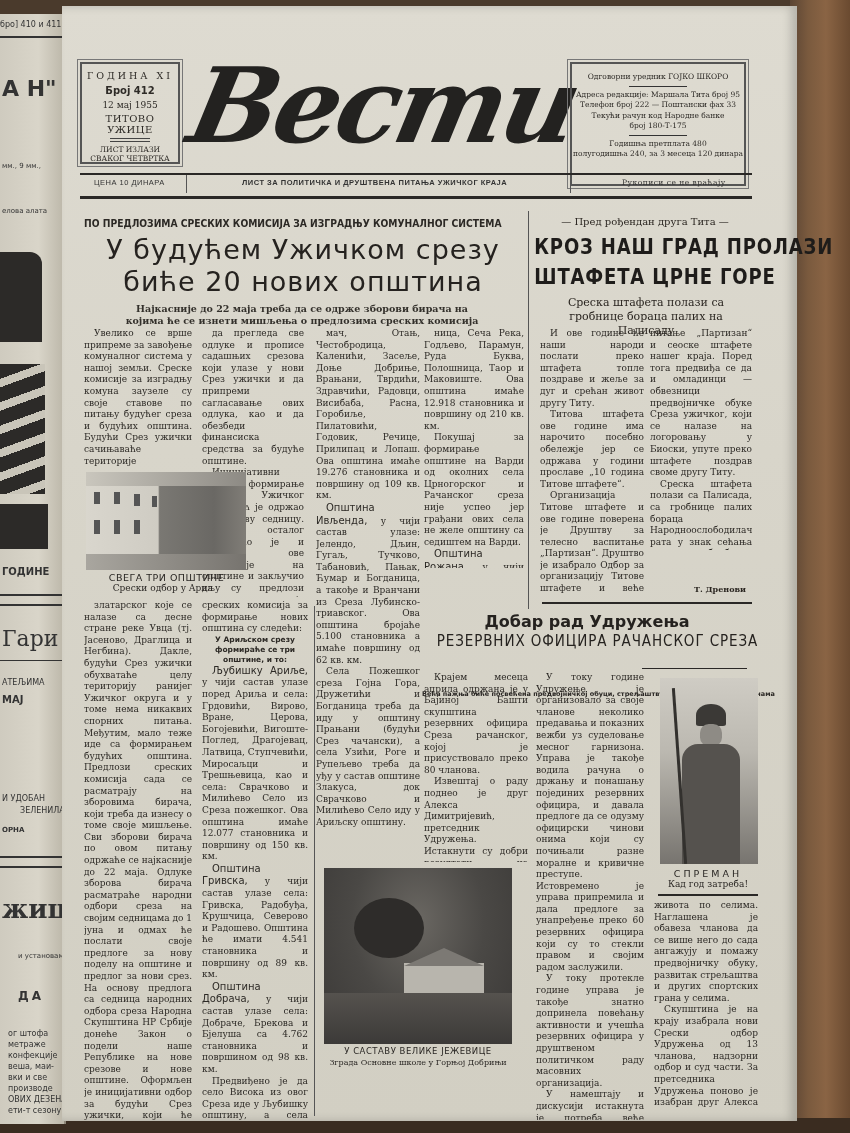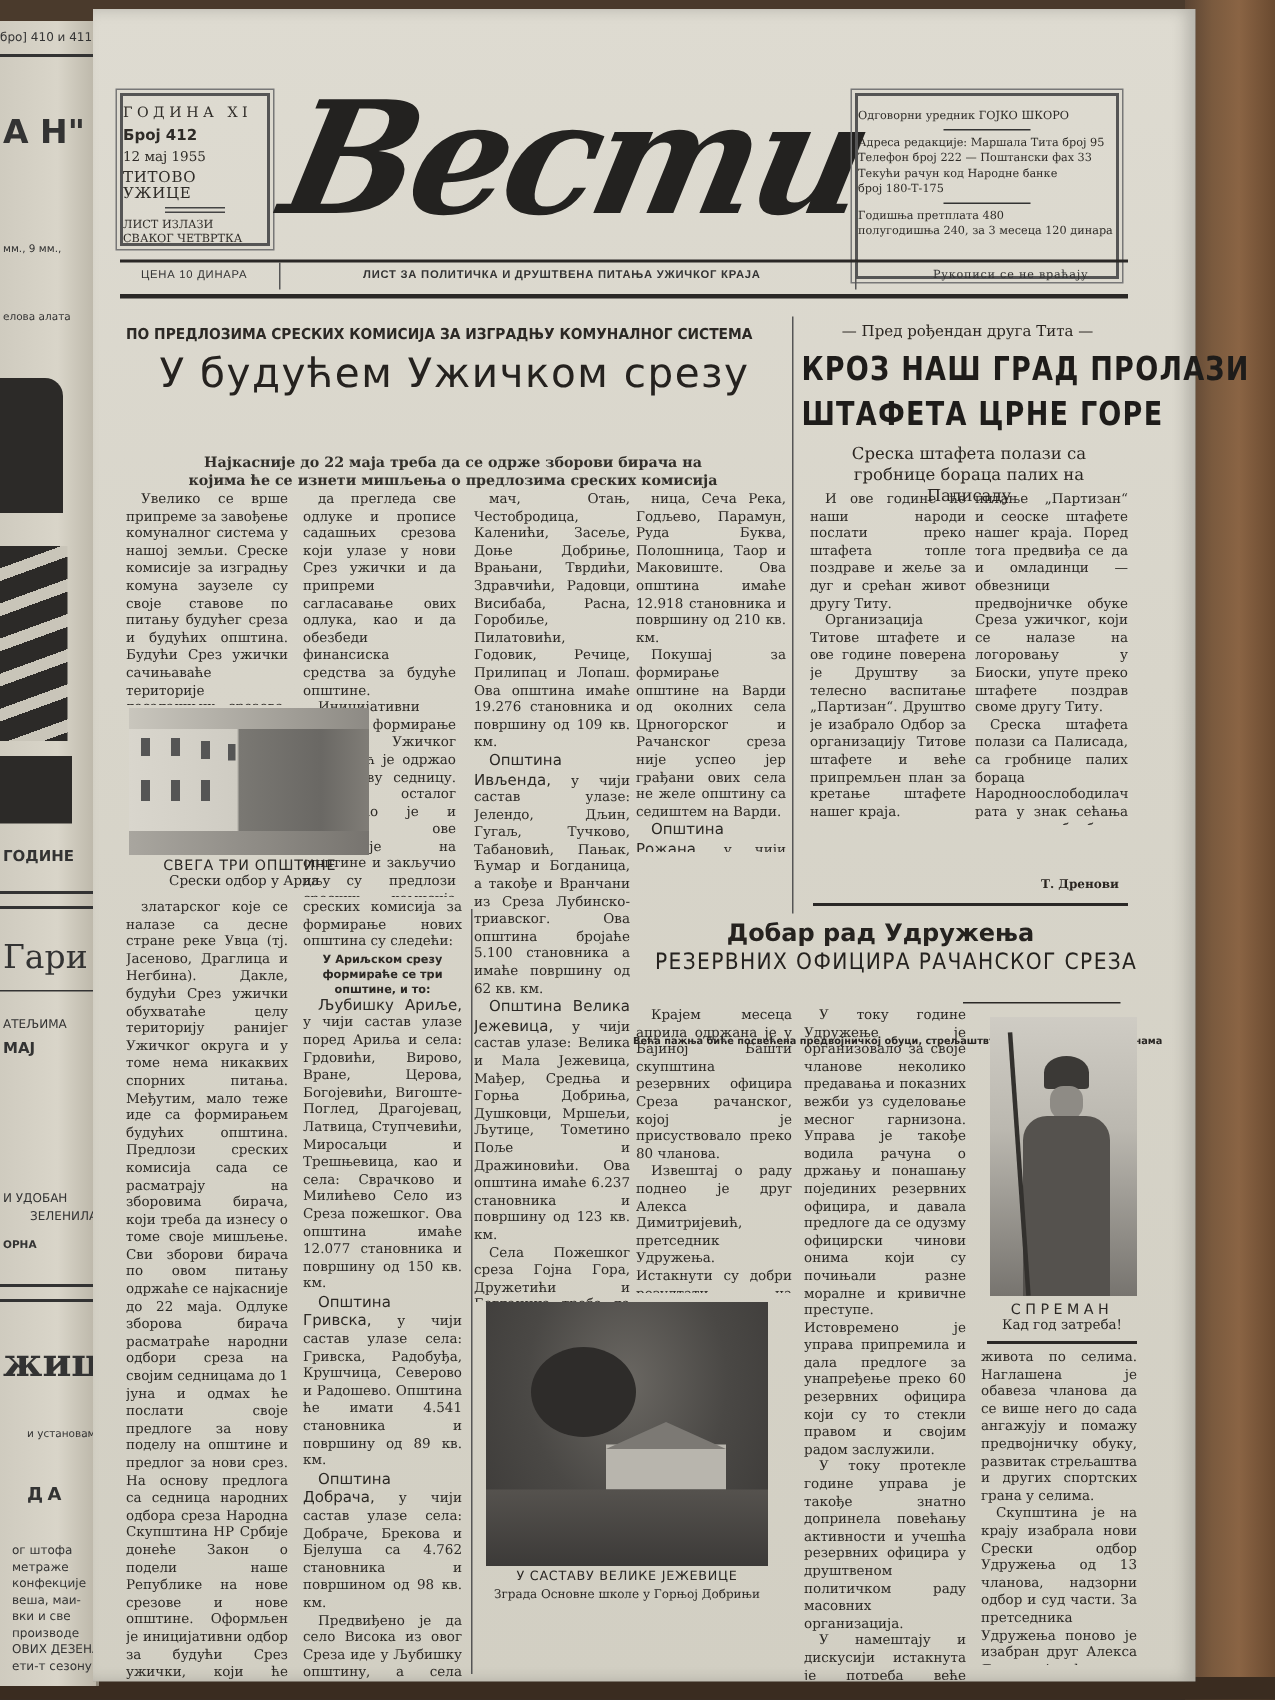--- a/index.html
+++ b/index.html
@@ -7,21 +7,21 @@
 body{position:relative;font-family:"DejaVu Serif",serif;color:#2a2520}
 .bg-right{position:absolute;left:790px;top:0;width:60px;height:1133px;background:linear-gradient(90deg,#5a4433,#7a5a3e 30%,#8a6444 60%,#6a4a30)}
 .bg-top{position:absolute;left:0;top:0;width:850px;height:14px;background:#4a3a2c}
 .bg-bottom{position:absolute;left:0;top:1118px;width:850px;height:15px;background:#3a2c20}
 .prev-page{position:absolute;left:0;top:14px;width:66px;height:1110px;background:linear-gradient(90deg,#cfcbbf,#d9d5c9 60%,#bcb7a9);overflow:hidden;border-right:2px solid #8f887a}
 .prev-page .pp{position:absolute;left:2px;font-family:"DejaVu Sans",sans-serif;color:#333;white-space:nowrap}
 .prev-page .rule{position:absolute;left:0;width:62px;height:2px;background:#333}
 .prev-page .blk{position:absolute;background:#2c2a28}
 .page{position:absolute;left:62px;top:6px;width:735px;height:1115px;background:linear-gradient(180deg,#dedbd1 0%,#d8d5ca 40%,#d2cfc3 100%);box-shadow:inset -6px 0 10px rgba(0,0,0,.18)}
 .abs{position:absolute}
-.mast-box{border:2px solid #555;outline:1px solid #777;outline-offset:2px;text-align:left;color:#2e2b27}
+.mast-box{border:2px solid #555;outline:1px solid #777;outline-offset:2px;text-align:center;color:#2e2b27}
 .mast-left{left:18px;top:56px;width:100px;height:102px;padding-top:6px}
 .mast-left .l1{font-size:9.5px;letter-spacing:3px}
 .mast-left .l2{font-size:10px;font-weight:bold;font-family:"DejaVu Sans",sans-serif;margin-top:4px}
 .mast-left .l3{font-size:9px;margin-top:4px}
 .mast-left .l4{font-size:10px;margin-top:3px;letter-spacing:.5px}
 .mast-left .dbl{width:40px;height:4px;border-top:1px solid #444;border-bottom:1px solid #444;margin:3px auto}
 .mast-left .l5{font-size:7.5px;line-height:9px}
 .logo{left:130px;top:40px;font-family:"DejaVu Serif",serif;font-style:italic;font-weight:bold;font-size:104px;color:#232220;letter-spacing:-4px;transform:skewX(-12deg);line-height:120px}
 .mast-right{left:508px;top:56px;width:176px;height:124px;padding-top:8px;font-size:7.5px;line-height:10.5px}
 .mast-right .sep{width:58px;height:1px;background:#333;margin:3px auto}
@@ -115,35 +115,35 @@
   <div class="hr" style="left:18px;top:167px;width:672px;height:2px"></div>
   <div class="abs strip" style="left:32px;top:172px">ЦЕНА 10 ДИНАРА</div>
   <div class="vrule" style="left:124px;top:169px;height:18px"></div>
   <div class="abs strip" style="left:180px;top:172px;font-weight:bold">ЛИСТ ЗА ПОЛИТИЧКА И ДРУШТВЕНА ПИТАЊА УЖИЧКОГ КРАЈА</div>
   <div class="vrule" style="left:508px;top:169px;height:18px"></div>
   <div class="abs strip" style="left:560px;top:172px;font-family:'DejaVu Serif',serif">Рукописи се не враћају</div>
   <div class="hr" style="left:18px;top:190px;width:672px;height:3px"></div>
 
   <div class="abs kicker" style="left:22px;top:212px;transform:scaleX(.92);transform-origin:left">ПО ПРЕДЛОЗИМА СРЕСКИХ КОМИСИЈА ЗА ИЗГРАДЊУ КОМУНАЛНОГ СИСТЕМА</div>
   <div class="abs head1" style="left:22px;top:228px;width:438px">У будућем Ужичком срезу</div>
+  <div class="abs head1" style="left:22px;top:260px;width:438px">биће 20 нових општина</div>
   <div class="abs sub" style="left:60px;top:297px;width:360px">Најкасније до 22 маја треба да се одрже зборови бирача на којима ће се изнети мишљења о предлозима среских комисија</div>
 
   <div class="vrule" style="left:466px;top:205px;height:398px"></div>
 
   <div class="col" style="left:22px;top:322px;width:108px;height:142px">
     <p>Увелико се врше припреме за завођење комуналног система у нашој земљи. Среске комисије за изградњу комуна заузеле су своје ставове по питању будућег среза и будућих општина. Будући Срез ужички сачињаваће територије досадашњих срезова: Ужичког, Пожешког, Црногорског, Рачанског и Ариљског, као и три општине садашњег Среза</p>
   </div>
   <div class="col" style="left:140px;top:322px;width:102px;height:270px">
     <p>да прегледа све одлуке и прописе садашњих срезова који улазе у нови Срез ужички и да припреми сагласавање ових одлука, као и да обезбеди финансиска средства за будуће општине.</p>
     <p>Иницијативни одбор за формирање будућег Ужичког среза већ је одржао своју прву седницу. Поред осталог расматрао је и поделу ове територије на општине и закључио да су предлози среских комисија прихватљиви и реални. Према предлозима среских комисија, будући срез имаће садашњих 81 општину, а нових 20 општина. Предлози</p>
   </div>
   <div class="col" style="left:254px;top:322px;width:104px;height:540px">
     <p>мач, Отањ, Честобродица, Каленићи, Засеље, Доње Добриње, Врањани, Тврдићи, Здравчићи, Радовци, Висибаба, Расна, Горобиље, Пилатовићи, Годовик, Речице, Прилипац и Лопаш. Ова општина имаће 19.276 становника и површину од 109 кв. км.</p>
     <p><span class="bh">Општина Ивљенда,</span> <span>у чији састав улазе: Јелендо, Дљин, Гугаљ, Тучково, Табановић, Пањак, Ћумар и Богданица, а такође и Вранчани из Среза Лубинско-триавског. Ова општина бројаће 5.100 становника а имаће површину од 62 кв. км.</span></p>
-    <p><span class="bh">Општина Велика Јежевица,</span> <span>у чији састав улазе: Велика и Мала Јежевица, Мађер, Средња и Горња Добриња, Душковци, Мршељи, Љутице, Тометино Поље и Дражиновићи. Ова општина имаће 6.237 становника и површину од 123 кв. км.</span></p>
     <p>Села Пожешког среза Гојна Гора, Дружетићи и Богданица треба да иду у општину Прањани (будући Срез чачански), а села Узићи, Роге и Рупељево треба да уђу у састав општине Злакуса, док Сврачково и Милићево Село иду у Ариљску општину.</p>
 
   </div>
   <div class="col" style="left:362px;top:322px;width:100px;height:240px">
     <p>ница, Сеча Река, Годљево, Парамун, Руда Буква, Полошница, Таор и Маковиште. Ова општина имаће 12.918 становника и површину од 210 кв. км.</p>
     <p>Покушај за формирање општине на Варди од околних села Црногорског и Рачанског среза није успео јер грађани ових села не желе општину са седиштем на Варди.</p>
     <p><span class="bh">Општина Рожана,</span> <span>у чији састав улазе села: Радановци, Дренови, Стојићи, Мрчићи, Роге, Скакави и Мионица, имаће 5.036 становника и површину од 164 кв. км.</span></p>
 
   </div>
 
@@ -187,20 +187,21 @@
     <div style="font-size:8px">Зграда Основне школе у Горњој Добрињи</div>
   </div>
 
   <div class="abs" style="left:468px;top:210px;width:230px;text-align:center;font-size:10px">— Пред рођендан друга Тита —</div>
   <div class="abs titohead" style="left:448px;top:226px;width:270px">КРОЗ НАШ ГРАД ПРОЛАЗИ</div>
   <div class="abs titohead" style="left:448px;top:256px;width:270px">ШТАФЕТА ЦРНЕ ГОРЕ</div>
   <div class="abs" style="left:488px;top:290px;width:192px;text-align:center;font-size:11px;line-height:14px">Среска штафета полази са гробнице бораца палих на Палисаду</div>
 
   <div class="col" style="left:478px;top:322px;width:104px;height:268px">
     <p>И ове године ће наши народи послати преко штафета топле поздраве и жеље за дуг и срећан живот другу Титу.</p>
+    <p>Титова штафета ове године има нарочито посебно обележје јер се одржава у години прославе „10 година Титове штафете“.</p>
     <p>Организација Титове штафете и ове године поверена је Друштву за телесно васпитање „Партизан“. Друштво је изабрало Одбор за организацију Титове штафете и веће припремљен план за кретање штафете нашег краја.</p>
 
   </div>
   <div class="col" style="left:588px;top:322px;width:102px;height:222px">
     <p style="text-indent:0">питање „Партизан“ и сеоске штафете нашег краја. Поред тога предвиђа се да и омладинци — обвезници предвојничке обуке Среза ужичког, који се налазе на логоровању у Биоски, упуте преко штафете поздрав своме другу Титу.</p>
     <p>Среска штафета полази са Палисада, са гробнице палих бораца Народноослободилачког рата у знак сећања на велику борбу са бугарским фашистима почетком 1944 године и у знак сећања на ове пале борце, штафета Друштва за телесно васпитање полази са Трешњице.</p>
 
   </div>
   <div class="abs sig" style="left:588px;top:578px;width:102px">Т. Дренови</div>
 

